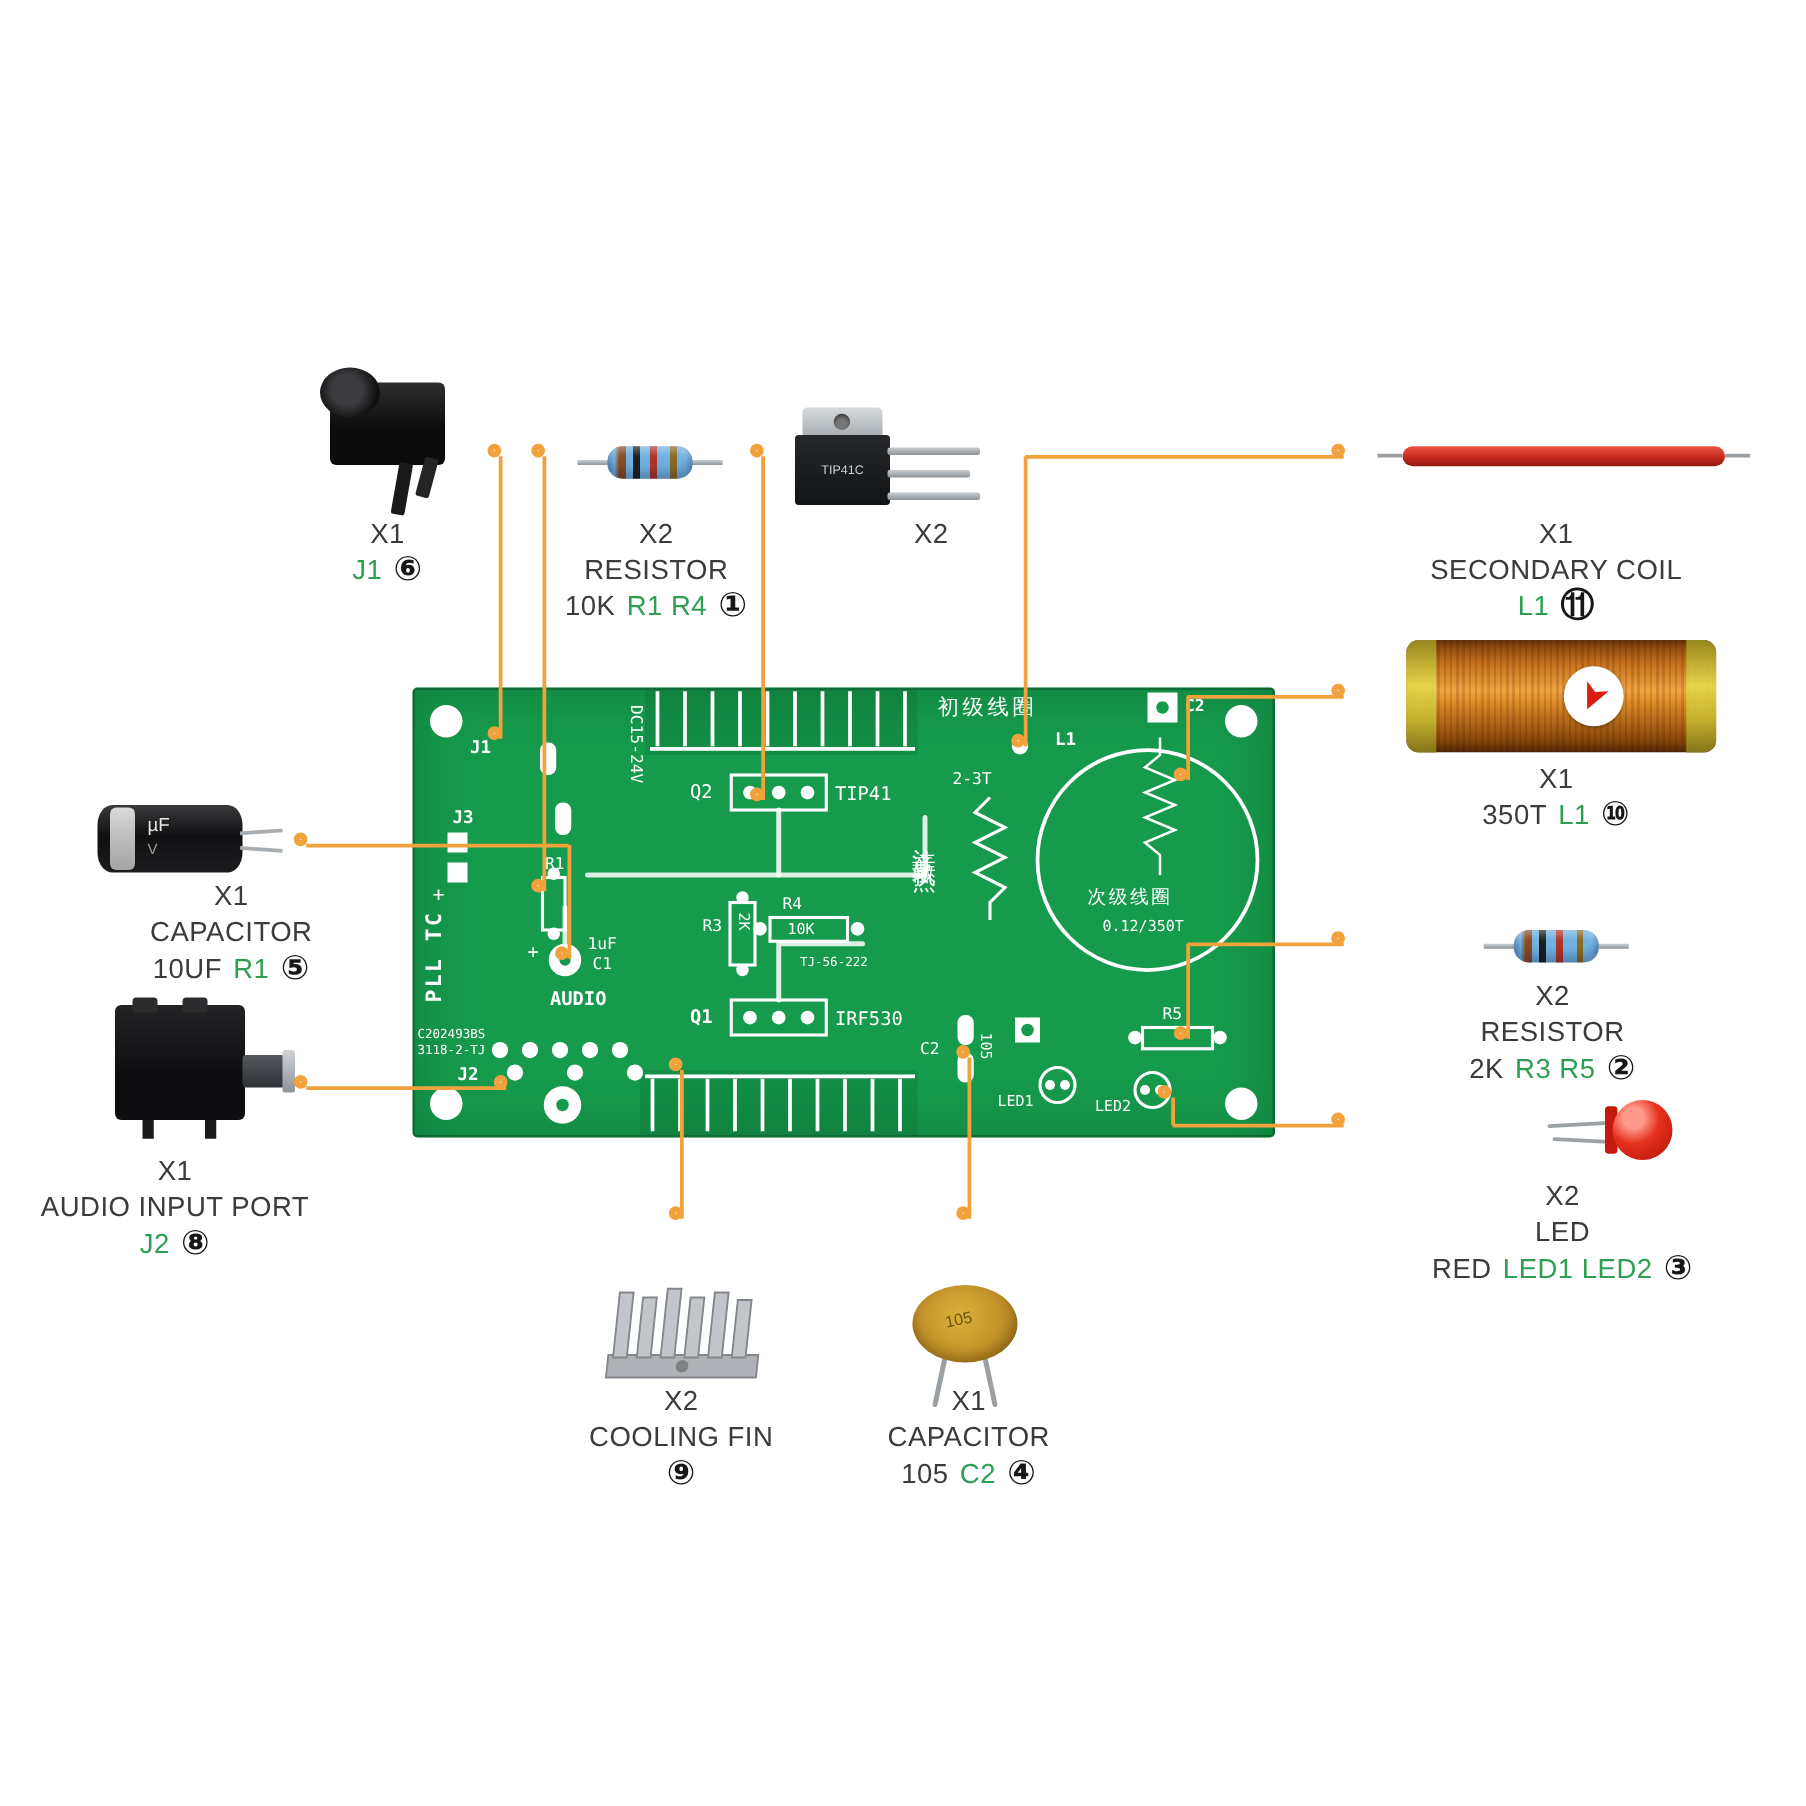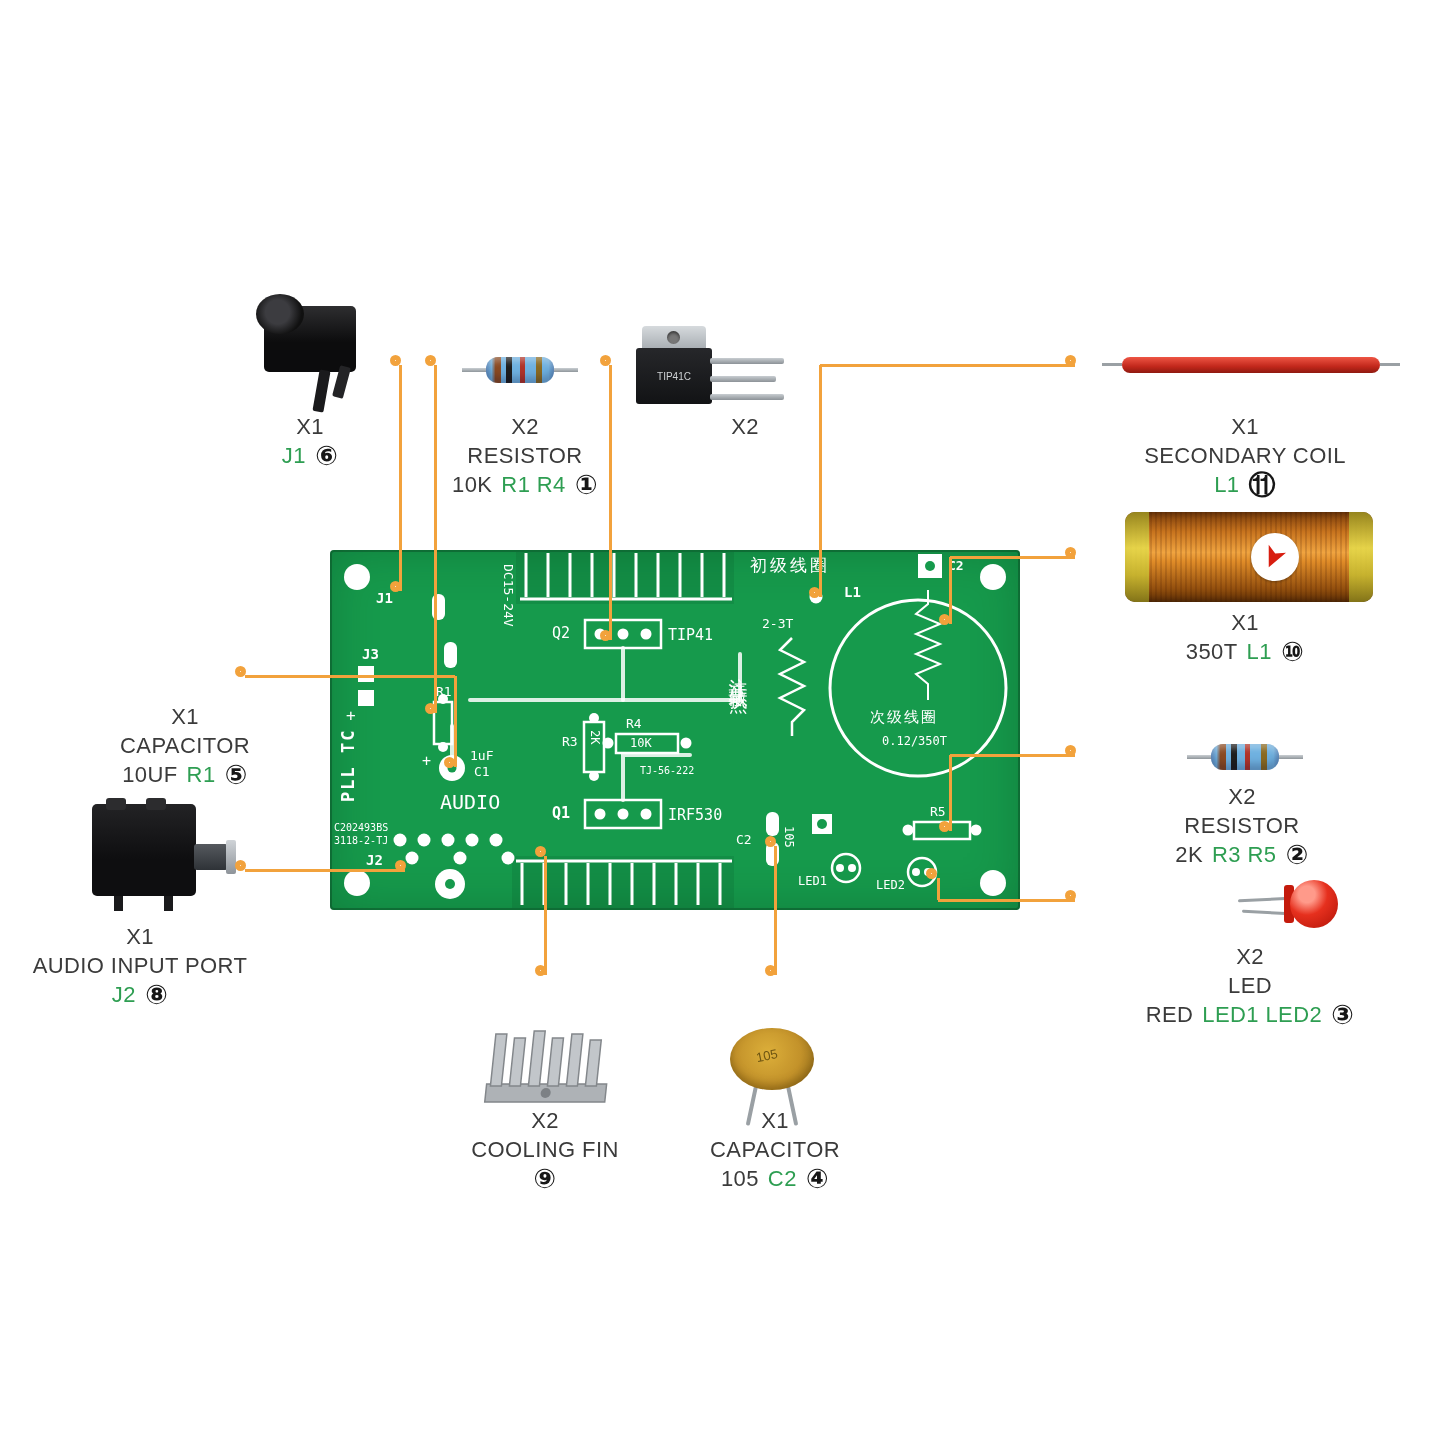--- a/index.html
+++ b/index.html
@@ -179,21 +179,21 @@
     <div class="sk" style="left:338px;top:76px;font-size:15px">TIP41</div>
     <div class="sk" style="left:106px;top:134px;font-size:13px">R1</div>
     <div class="sk" style="left:232px;top:184px;font-size:13px">R3</div>
     <div class="sk rot90" style="left:272px;top:180px;font-size:12px">2K</div>
     <div class="sk" style="left:296px;top:166px;font-size:13px">R4</div>
     <div class="sk" style="left:300px;top:186px;font-size:12px">10K</div>
     <div class="sk" style="left:310px;top:215px;font-size:10px">TJ-56-222</div>
     <div class="sk" style="left:92px;top:202px;font-size:15px">+</div>
     <div class="sk" style="left:140px;top:198px;font-size:13px">1uF</div>
     <div class="sk" style="left:144px;top:214px;font-size:13px">C1</div>
-    <div class="sk" style="left:110px;top:240px;font-size:20px;font-weight:normal">AUDIO</div>
+    <div class="sk" style="left:110px;top:240px;font-size:15px;font-weight:bold">AUDIO</div>
     <div class="sk" style="left:222px;top:254px;font-size:15px;font-weight:bold">Q1</div>
     <div class="sk" style="left:338px;top:256px;font-size:15px">IRF530</div>
     <div class="sk vtext" style="left:396px;top:112px;font-size:19px">注意散热</div>
     <div class="sk" style="left:420px;top:4px;font-size:17px;letter-spacing:3px">初级线圈</div>
     <div class="sk" style="left:514px;top:34px;font-size:14px;font-weight:bold">L1</div>
     <div class="sk" style="left:432px;top:66px;font-size:13px">2-3T</div>
     <div class="sk" style="left:540px;top:158px;font-size:15px;letter-spacing:2px">次级线圈</div>
     <div class="sk" style="left:552px;top:184px;font-size:12px">0.12/350T</div>
     <div class="sk" style="left:618px;top:8px;font-size:13px;font-weight:bold">C2</div>
     <div class="sk" style="left:406px;top:282px;font-size:13px">C2</div>
@@ -247,20 +247,28 @@
     <div class="rbody"></div>
   </div>
 
   <div class="led">
     <div class="leg" style="left:0;top:20px;width:54px;transform:rotate(-3deg)"></div>
     <div class="leg" style="left:4px;top:33px;width:50px;transform:rotate(3deg)"></div>
     <div class="flange"></div>
     <div class="dome"></div>
   </div>
 
+  <div class="ecap">
+    <div class="ebody"></div>
+    <div class="stripe"></div>
+    <div class="mark">µF</div>
+    <div class="mark2">V</div>
+    <div class="lead" style="left:114px;top:20px;width:34px;transform:rotate(-4deg)"></div>
+    <div class="lead" style="left:114px;top:34px;width:34px;transform:rotate(4deg)"></div>
+  </div>
 
   <div class="ajack">
     <div class="jbody"></div>
     <div class="bump" style="left:18px"></div>
     <div class="bump" style="left:58px"></div>
     <div class="barrel"></div>
     <div class="ring"></div>
     <div class="jpin" style="left:26px"></div>
     <div class="jpin" style="left:76px"></div>
   </div>

